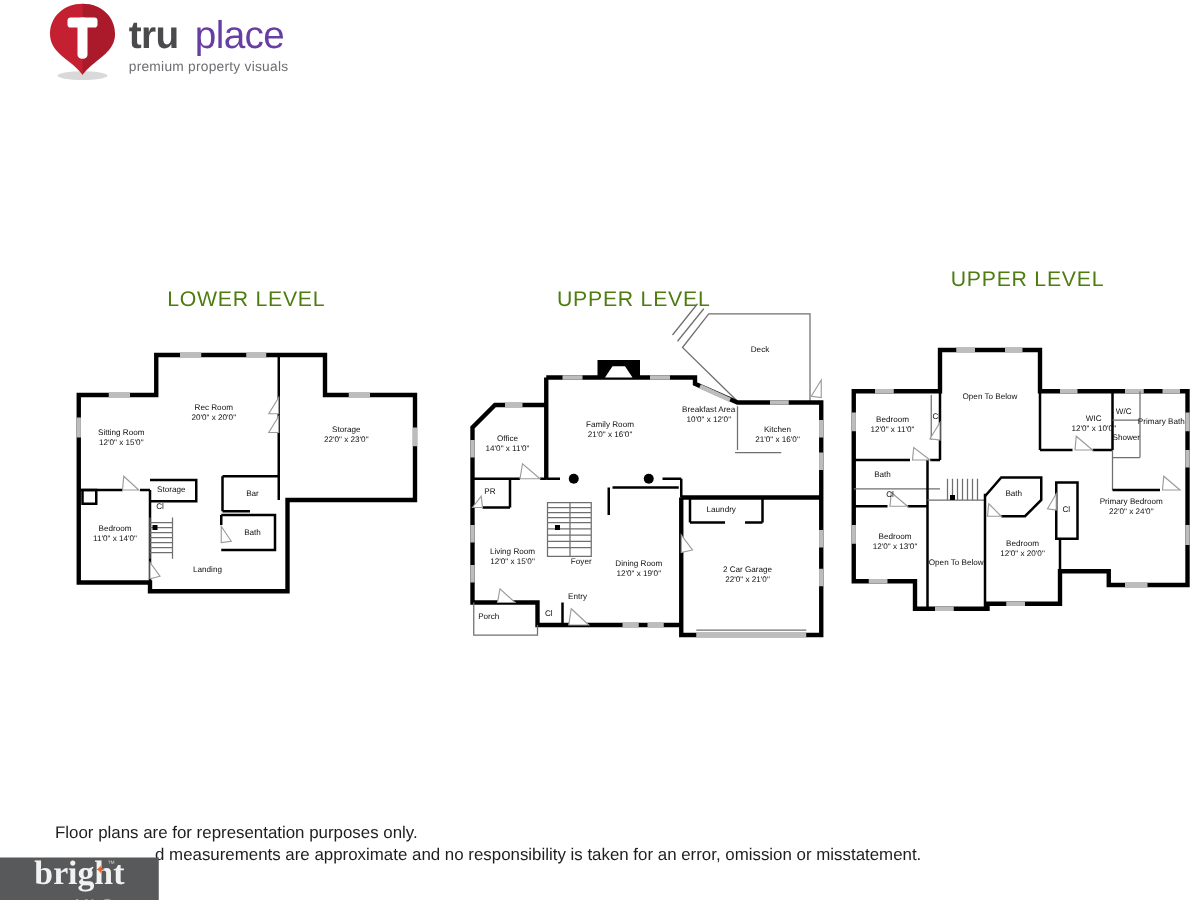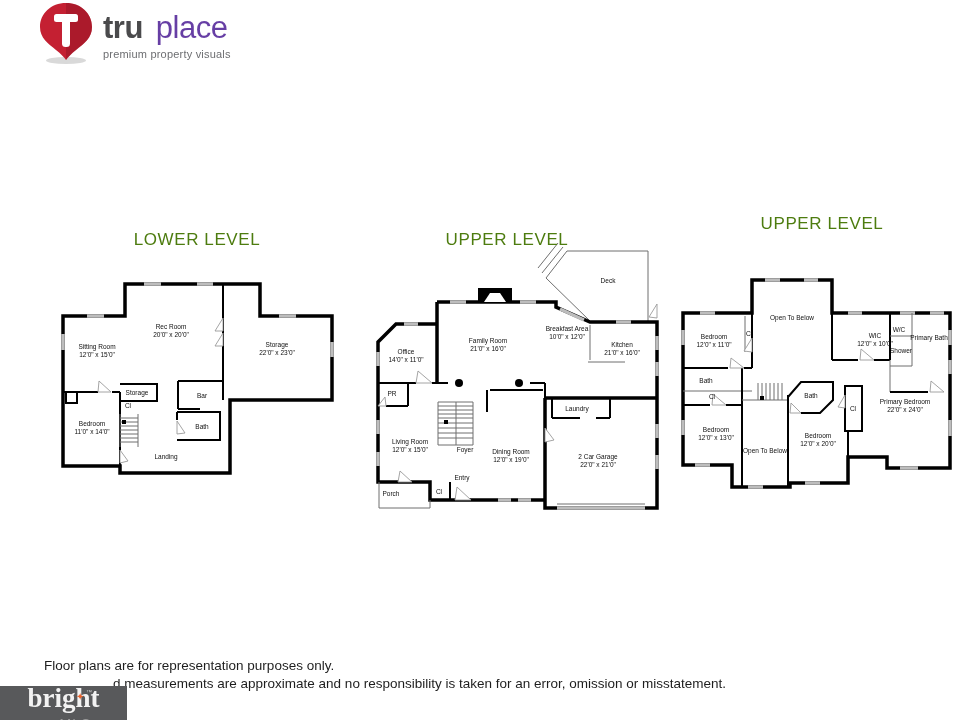--- a/index.html
+++ b/index.html
@@ -21,21 +21,21 @@
   
   .tp-logo{position:absolute;left:36px;top:2px;display:flex;align-items:flex-start;}
   .tp-text{margin-left:7px;padding-top:10px;}
   .tp-word{font-size:31px;line-height:1;letter-spacing:-.5px;}
   .tp-bold{color:#4a4a4c;font-weight:bold;}
   .tp-light{color:#4c1d95;font-weight:normal;opacity:.85;padding-left:13px;}
   .tp-tag{font-size:11px;color:#6d6e71;margin-top:5px;letter-spacing:.2px;text-align:right;}
 
   
   .disc1{position:absolute;left:44px;top:658px;font-size:13.5px;color:#1e1e1e;}
-  .disc2{position:absolute;left:113px;top:676px;font-size:13.5px;color:#1e1e1e;}
+  .disc2{position:absolute;left:124px;top:676px;font-size:13.5px;color:#1e1e1e;}
   .mls-box{position:absolute;left:0;top:686px;width:127px;height:34px;background:#58595b;display:flex;align-items:center;justify-content:flex-start;flex-direction:column;}
   .mls-brand{font-family:"Liberation Serif","DejaVu Serif",serif;font-size:27px;font-weight:bold;color:#f2f2f2;line-height:1;position:relative;top:-1px;}
   .mls-star{position:absolute;left:76px;top:5px;color:#e8622c;font-size:10px;}
   .mls-tm{position:absolute;left:86px;top:3px;color:#c9c9c9;font-size:6px;}
   .mls-suffix{font-size:14px;color:#9b9b9b;letter-spacing:1px;margin-left:4px;position:relative;top:3px;padding-left:20px;}
 </style>
 </head>
 <body>
 
 <div class="page">

